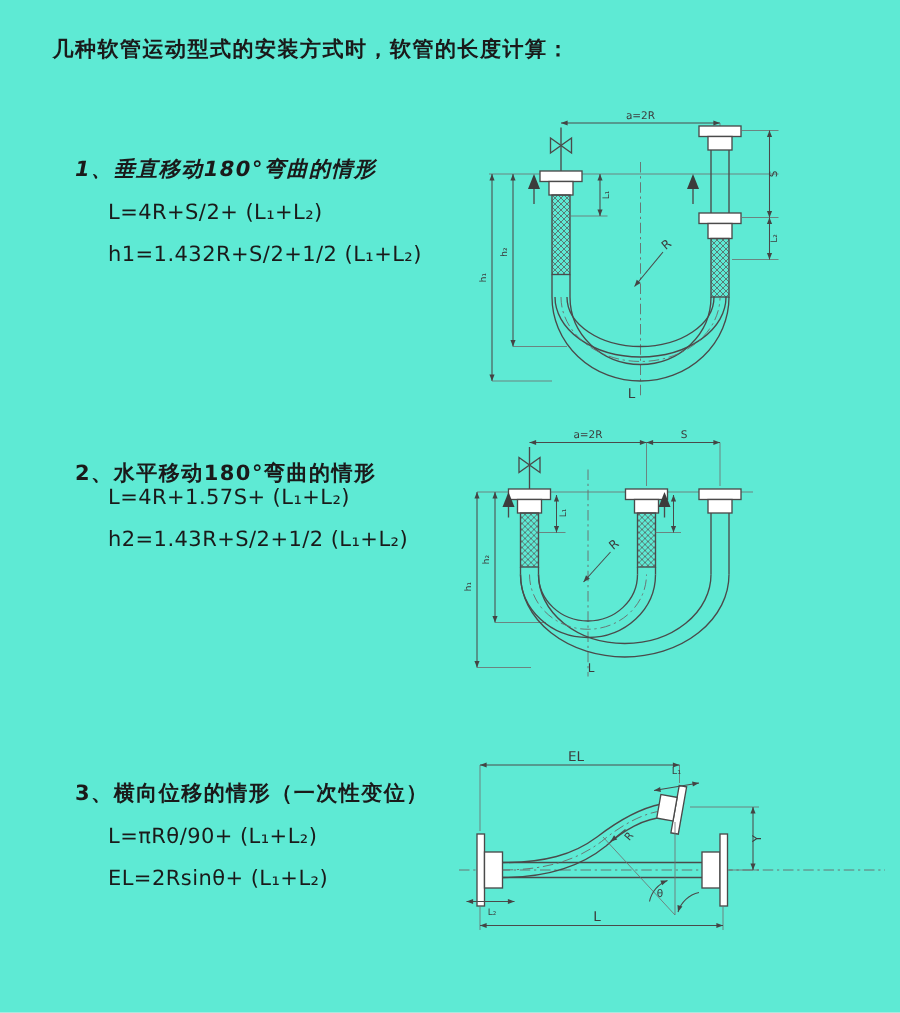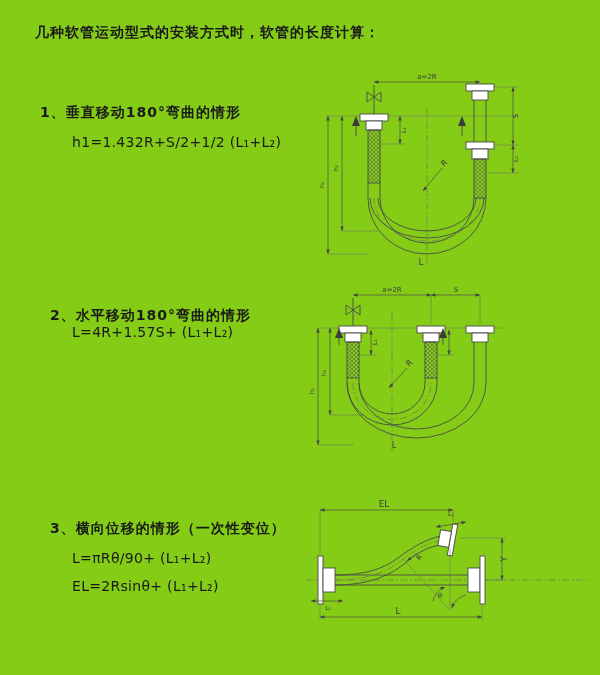--- a/index.html
+++ b/index.html
@@ -1,17 +1,17 @@
 <!DOCTYPE html>
 <html><head>
 <meta charset="utf-8">
 <style>
   html,body{margin:0;padding:0;background:#e8e8e8;}
   .page{
-    position:relative;width:600px;height:675px;background:#84cc16;
+    position:relative;width:600px;height:675px;background:#5eead4;
     font-family:"DejaVu Sans","Liberation Sans",sans-serif;color:#1a1a1a;
     overflow:hidden;margin:0 auto;
   }
   .page-title{position:absolute;left:35px;top:24px;font-size:14px;font-weight:bold;letter-spacing:1px;}
   .sec-head{position:absolute;font-size:14px;font-weight:bold;letter-spacing:1px;white-space:nowrap;}
   .formulas{position:absolute;font-size:14px;font-weight:normal;letter-spacing:0.3px;}
   .formula-line{height:28px;line-height:28px;white-space:nowrap;}
   .diag{position:absolute;}
   .diag text{font-family:"DejaVu Sans","Liberation Sans",sans-serif;fill:#3c3c3c;}
   .ln{stroke:#4a4a4a;stroke-width:0.9;fill:none;}
@@ -22,24 +22,25 @@
   .braid{stroke:#4a4a4a;stroke-width:0.9;}
   .solidmark{fill:#3c3c3c;stroke:none;}
 </style>
 </head>
 <body>
 
 <div class="page">
 
   <div class="page-title">几种软管运动型式的安装方式时，软管的长度计算：</div>
 
-  <div class="sec-head" style="left:40px;top:104px;">
+  <div class="sec-head" style="left:50px;top:104px;font-style:italic;">
     <span>1、</span><span>垂直移动180°弯曲的情形</span>
   </div>
   <div class="formulas" style="left:72px;top:128px;">
+    <div class="formula-line">L=4R+S/2+ (L₁+L₂)</div>
     <div class="formula-line">h1=1.432R+S/2+1/2 (L₁+L₂)</div>
   </div>
 
   <svg class="diag" style="left:312px;top:70px;" width="285" height="198" viewBox="0 0 285 198">
     <defs>
       <marker id="m1" viewBox="0 0 10 10" refX="9" refY="5" markerWidth="9" markerHeight="7" orient="auto-start-reverse">
         <path d="M0,1.5 L9,5 L0,8.5 z" fill="#444"></path>
       </marker>
       <pattern id="b1" width="4" height="4" patternUnits="userSpaceOnUse">
         <path d="M0,4 L4,0 M0,0 L4,4" stroke="#555" stroke-width="0.5"></path>
@@ -129,20 +130,21 @@
     </g>
 
     <text x="109" y="195" font-size="9" text-anchor="middle">L</text>
   </svg>
 
   <div class="sec-head" style="left:50px;top:307px;">
     <span>2、</span><span>水平移动180°弯曲的情形</span>
   </div>
   <div class="formulas" style="left:72px;top:318px;">
     <div class="formula-line">L=4R+1.57S+ (L₁+L₂)</div>
+    <div class="formula-line">h2=1.43R+S/2+1/2 (L₁+L₂)</div>
   </div>
 
   <svg class="diag" style="left:306px;top:283px;" width="292" height="175" viewBox="0 0 292 175">
     <defs>
       <marker id="m2" viewBox="0 0 10 10" refX="9" refY="5" markerWidth="9" markerHeight="7" orient="auto-start-reverse">
         <path d="M0,1.5 L9,5 L0,8.5 z" fill="#444"></path>
       </marker>
       <pattern id="b2" width="4" height="4" patternUnits="userSpaceOnUse">
         <path d="M0,4 L4,0 M0,0 L4,4" stroke="#555" stroke-width="0.5"></path>
       </pattern>

